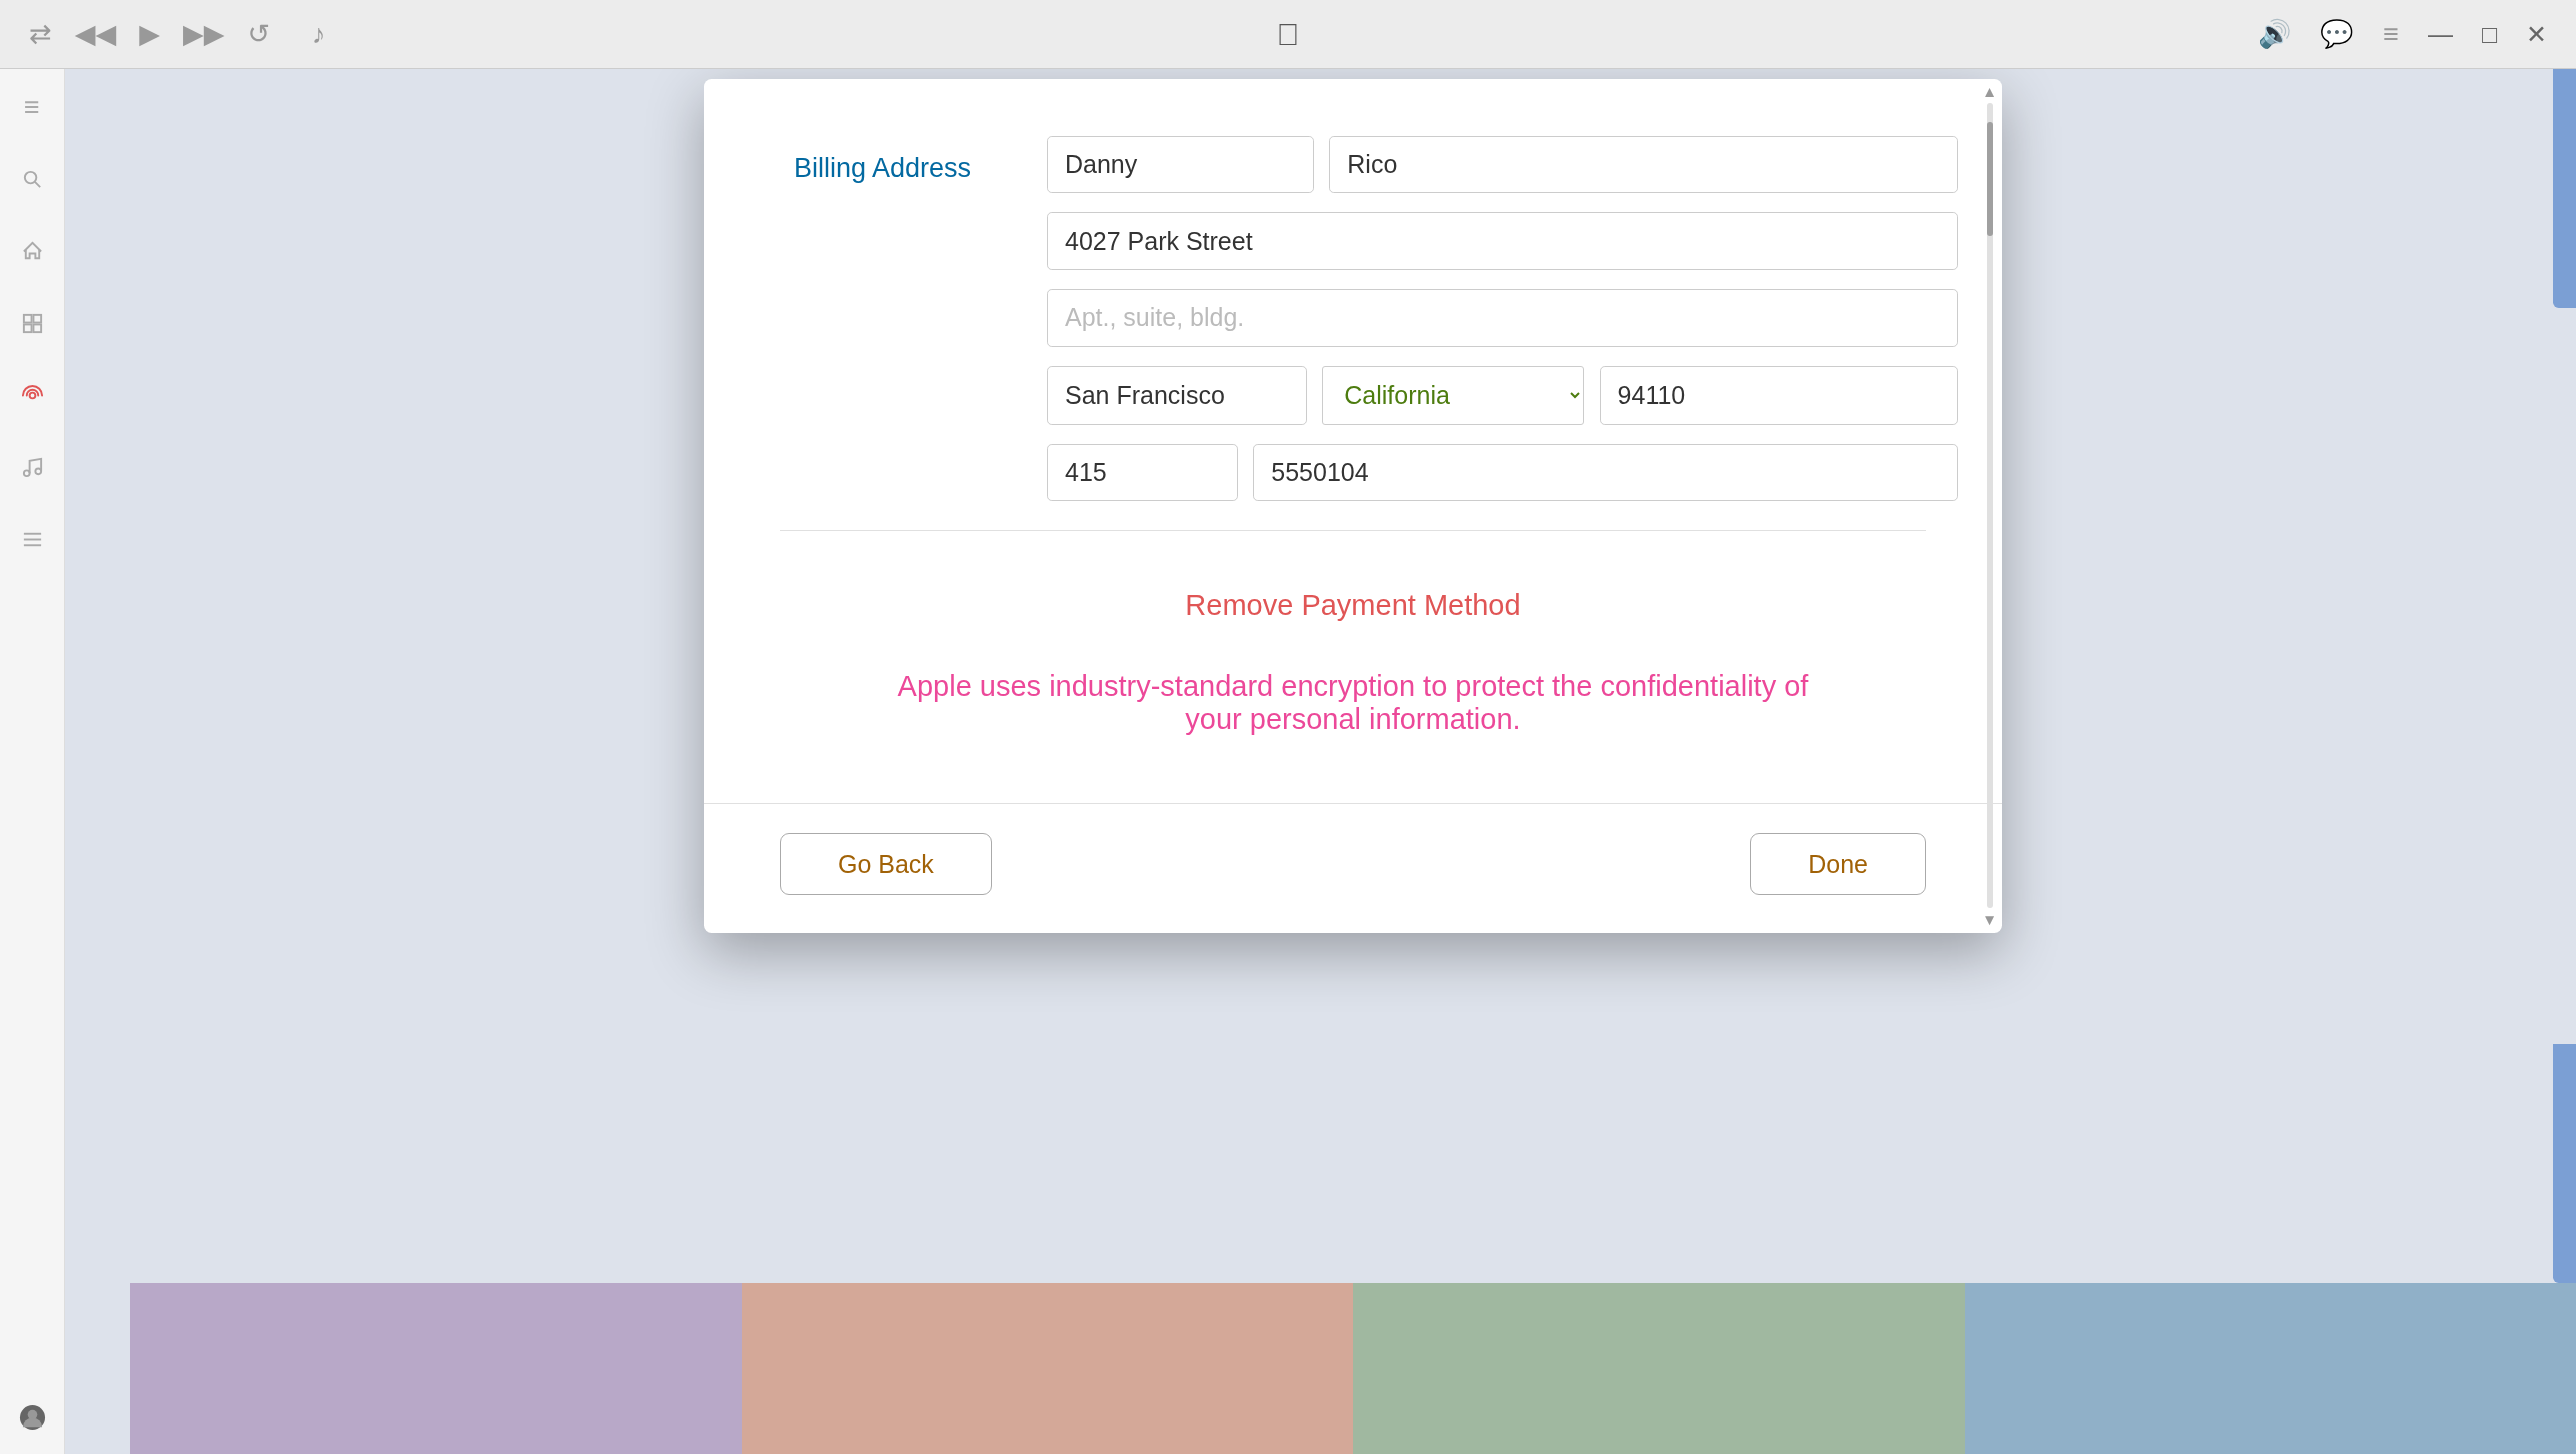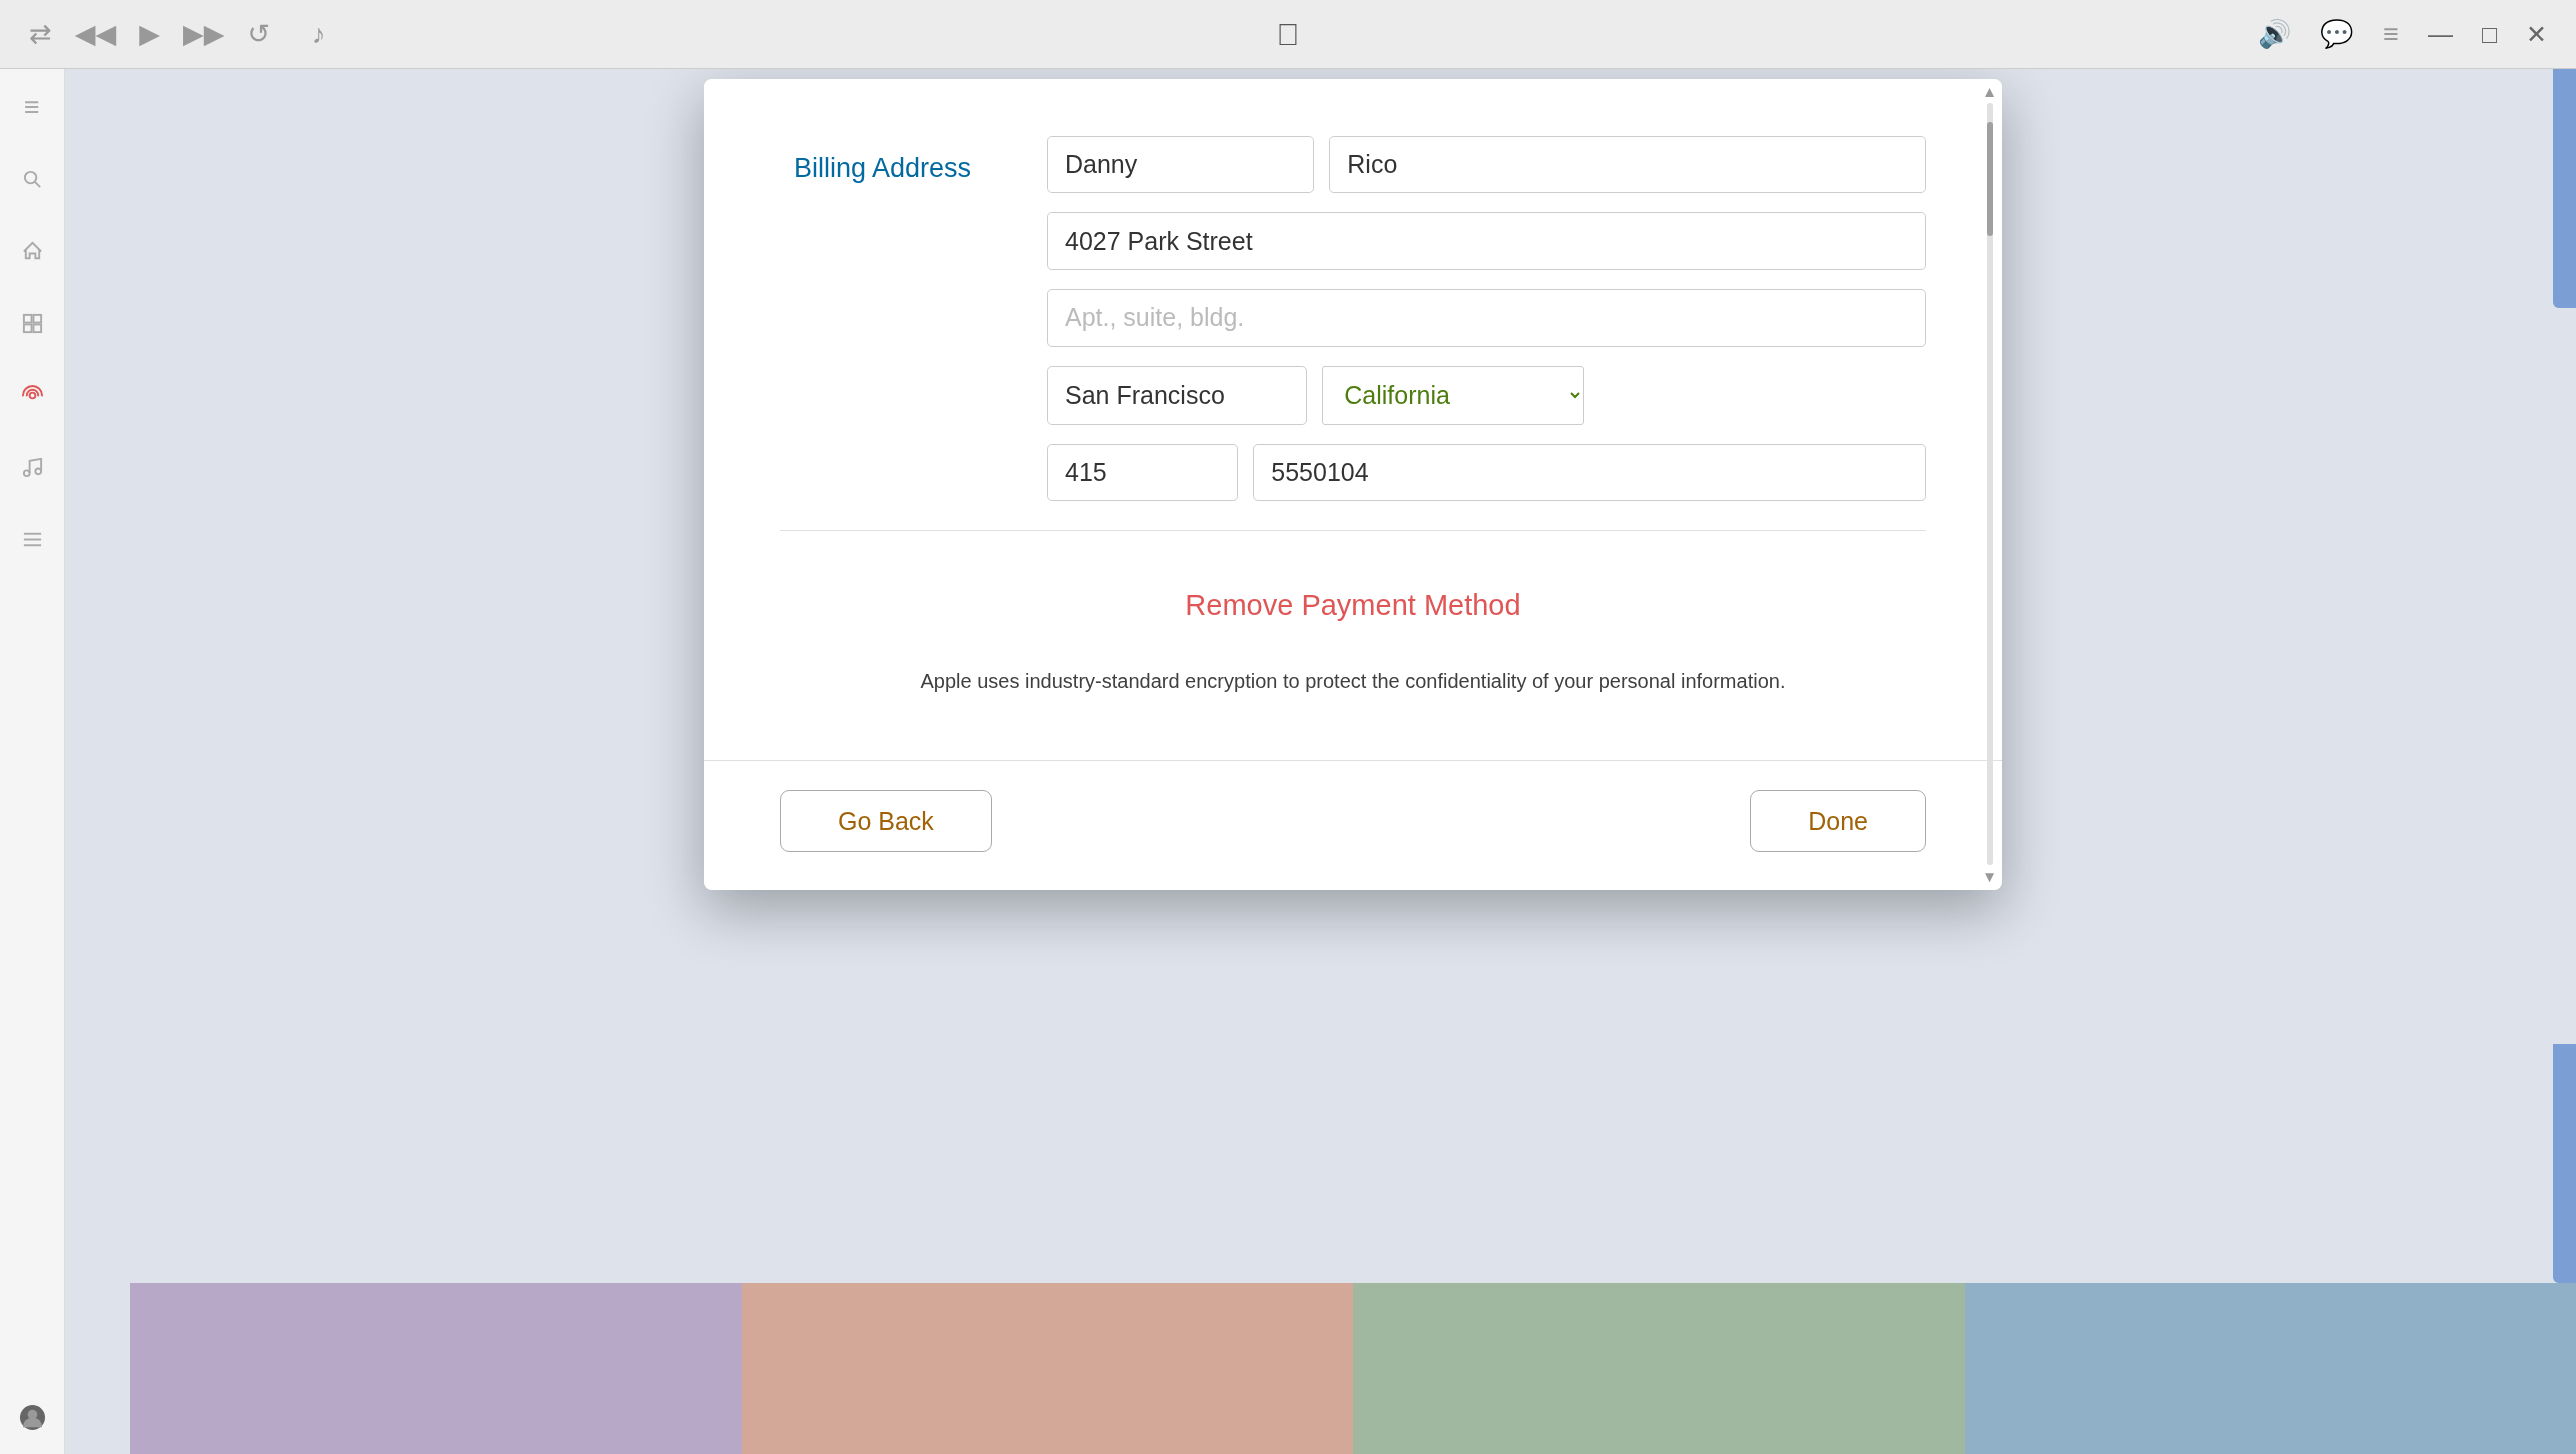--- a/index.html
+++ b/index.html
@@ -284,22 +284,22 @@
 
     .remove-payment-link {
       color: #e05555;
       font-size: 29px;
       cursor: pointer;
       text-decoration: none;
     }
 
     .encryption-notice {
       text-align: center;
-      color: #404040;
-      font-size: 20px;
+      color: #ec4899;
+      font-size: 29px;
       margin-top: 29px;
       padding: 0 95px;
     }
 
     
     .modal-footer-divider {
       height: 1px;
       background: #e0e0e0;
       margin: 29px 0 0;
     }
@@ -452,20 +452,21 @@
                     <option>Alaska</option>
                     <option>Arizona</option>
                     <option>Arkansas</option>
                     <option selected="">California</option>
                     <option>Colorado</option>
                     <option>Connecticut</option>
                     <option>Delaware</option>
                     <option>Florida</option>
                     <option>Georgia</option>
                   </select>
+                  <input class="form-input input-zip" type="text" value="94110" style="">
                 </div>
 
                 <div class="field-row">
                   <input class="form-input input-area" type="text" value="415" style="">
                   <input class="form-input input-phone" type="text" value="5550104" style="">
                 </div>
 
               </div>
             </div>
 

